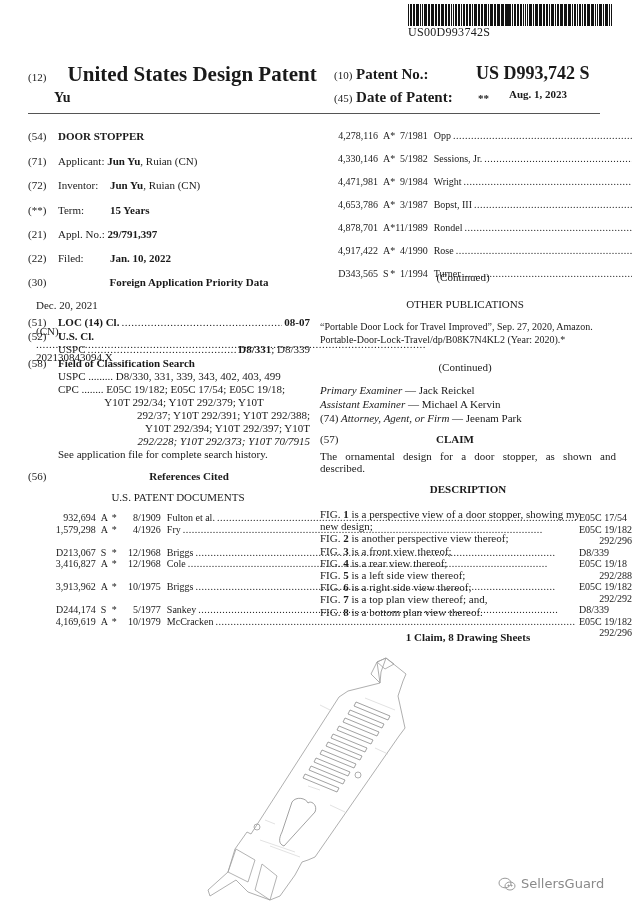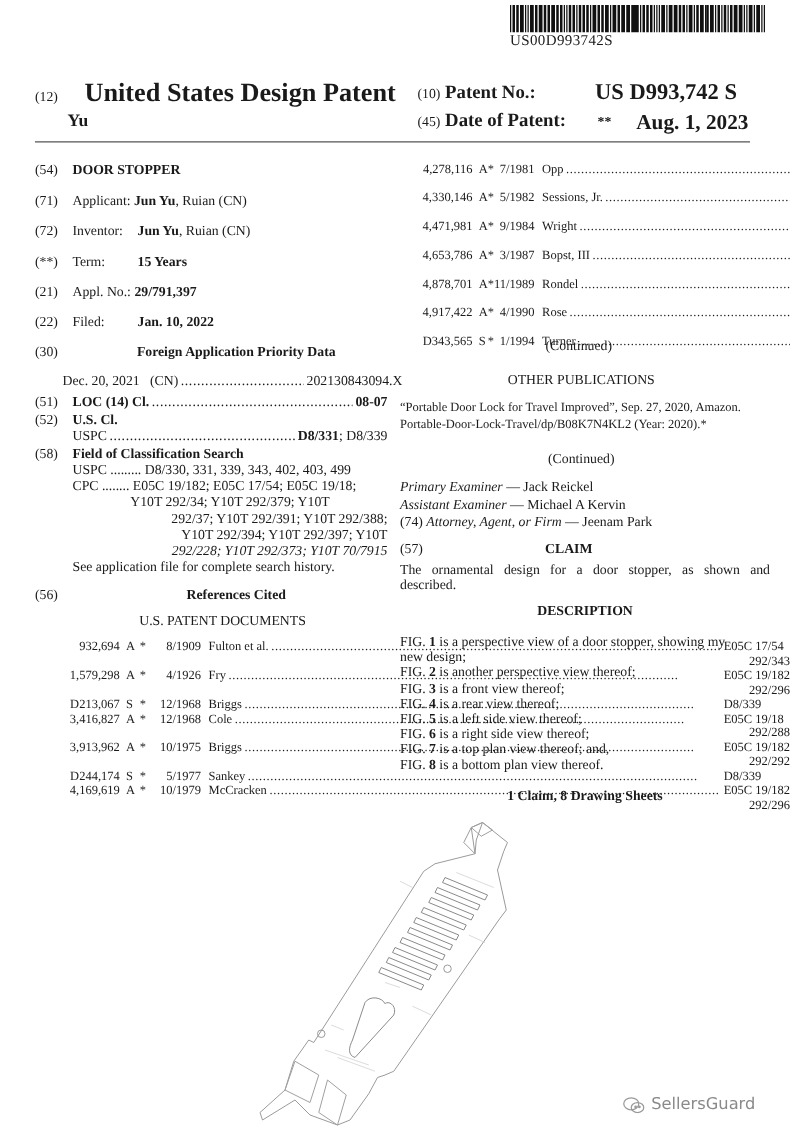--- a/index.html
+++ b/index.html
@@ -13,21 +13,21 @@
   #barcode-text { left: 408px; top: 25px; width: 204px; font-size: 12px; letter-spacing: 0.3px; }
   
   .code { font-size: 11px; font-weight: normal; }
   #title-line { left: 28px; top: 62px; font-size: 21px; font-weight: bold; white-space: nowrap; }
   #title-line .code { margin-right: 16px; }
   #inventor-name { left: 54px; top: 90px; font-size: 14px; font-weight: bold; }
   #patno-label { left: 334px; top: 66px; font-size: 15px; font-weight: bold; white-space: nowrap; }
   #patno-value { left: 476px; top: 63px; font-size: 18px; font-weight: bold; white-space: nowrap; }
   #date-label { left: 334px; top: 89px; font-size: 15px; font-weight: bold; white-space: nowrap; }
   #date-stars { left: 478px; top: 92px; font-size: 11px; font-weight: bold; }
-  #date-value { left: 509px; top: 88px; font-size: 17px; font-weight: bold; white-space: nowrap; }
+  #date-value { left: 509px; top: 88px; font-size: 11px; font-weight: bold; white-space: nowrap; }
   #header-rule { left: 28px; top: 113px; width: 572px; height: 1px; background: #555; }
   
   .lrow { position: absolute; left: 28px; font-size: 11px; white-space: nowrap; line-height: 13px; }
   .lrow .num { display: inline-block; width: 30px; }
   .b { font-weight: bold; }
   .i { font-style: italic; }
   .txt { font-size: 11px; line-height: 13px; white-space: nowrap; }
   .center { text-align: center; }
   .ref-table { position: absolute; font-size: 10px; line-height: 11.5px; border-collapse: collapse; }
   .ref-table td { padding: 0; white-space: nowrap; vertical-align: top; }
@@ -156,21 +156,21 @@
 </div>
 <div class="lrow" style="top:228px;">
   <span class="num">(21)</span><span>Appl. No.:</span>&nbsp;<span class="b">29/791,397</span>
 </div>
 <div class="lrow" style="top:252px;">
   <span class="num">(22)</span><span style="display:inline-block;width:52px;">Filed:</span><span class="b">Jan. 10, 2022</span>
 </div>
 <div class="lrow" style="top:276px;">
   <span class="num">(30)</span><span class="b" style="display:inline-block;width:262px;text-align:center;">Foreign Application Priority Data</span>
 </div>
-<div class="lrow flexline" style="top:299px;left:50px;width:272px;">
+<div class="lrow flexline" style="top:299px;left:34px;width:272px;flex-direction:column;">
   <span>Dec. 20, 2021</span>&nbsp;&nbsp;&nbsp;<span>(CN)</span>
   <span class="leader"></span>
   <span>202130843094.X</span>
 </div>
 <div class="lrow flexline" style="top:316px;width:282px;">
   <span class="num">(51)</span>
     <span class="b">LOC (14) Cl.</span>
   <span class="leader"></span>
   <span class="b">08-07</span>
 </div>
@@ -209,23 +209,20 @@
         <td class="k">A</td>
         <td class="st">*</td>
         <td class="dt">8/1909</td>
         <td class="nm">
           <div class="flexline">
             <span>Fulton et al.</span>
             <span class="leader"></span>
           </div>
         </td>
         <td class="cl">E05C 17/54</td>
-      </tr>
-      <tr class="cls2">
-        <td colspan="6">292/343</td>
       </tr>
       <tr>
         <td class="pn">1,579,298</td>
         <td class="k">A</td>
         <td class="st">*</td>
         <td class="dt">4/1926</td>
         <td class="nm">
           <div class="flexline">
             <span>Fry</span>
             <span class="leader"></span>

